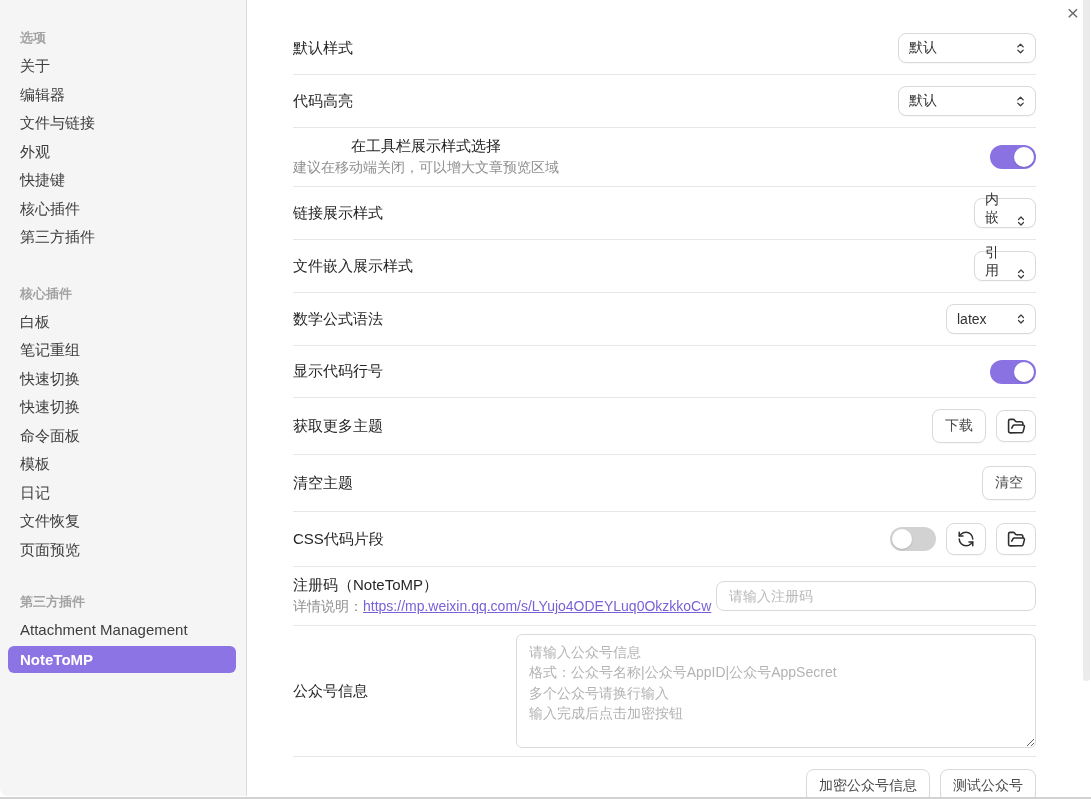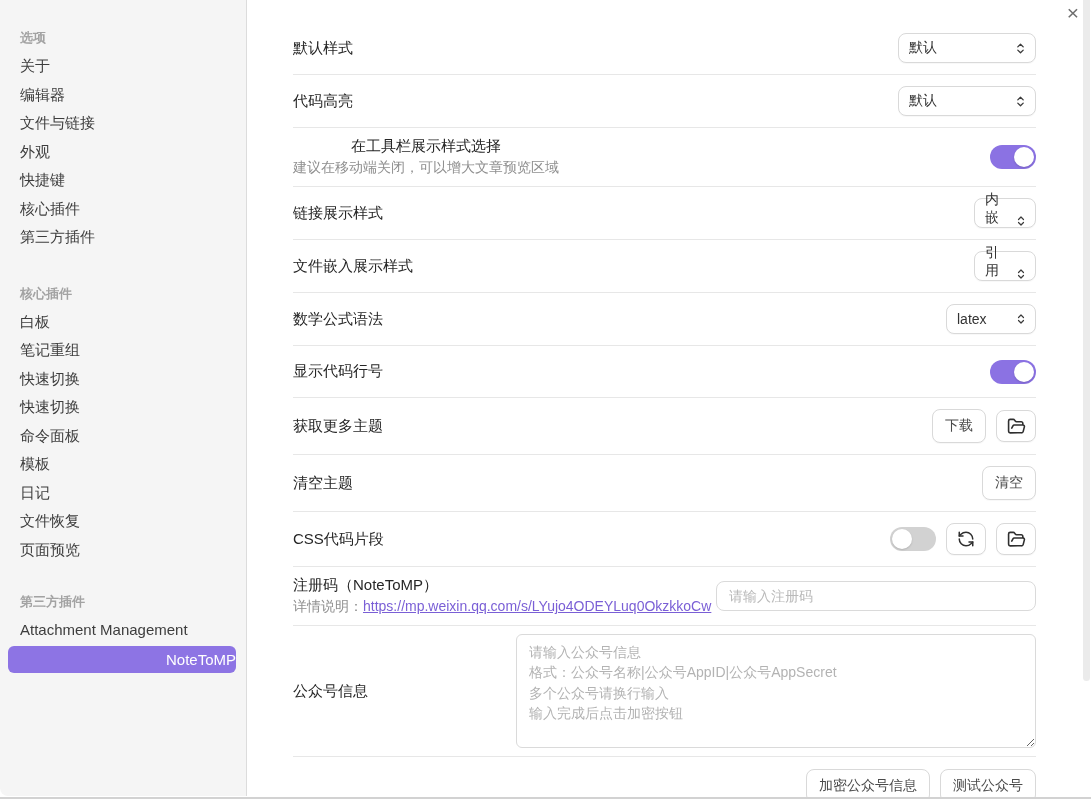--- a/index.html
+++ b/index.html
@@ -19,21 +19,21 @@
     font-size:13px; font-weight:700; color:#a3a3a3; height:28px; line-height:28px;
   }
   .side-item {
     font-size:15px; color:#3d3d3d; height:28.5px; line-height:28.5px; cursor:pointer;
     white-space:nowrap;
   }
   .side-gap { height:28px; }
   .side-item.selected {
     position:relative; left:-12px; width:228px; padding-left:12px;
     height:27px; line-height:27px; margin-top:1px;
-    background:#8d74e4; color:#ffffff; font-weight:400; border-radius:6px;text-align:right;
+    background:#8d74e4; color:#ffffff; font-weight:700; border-radius:6px;
   }
   
   .main {
     position:absolute; left:248px; top:8px; width:843px; height:797px;
     background:#ffffff; padding:14px 55px 0 45px;
   }
   .row {
     display:flex; align-items:center; justify-content:space-between;
     border-bottom:1px solid #e7e7e7; padding:11px 0; min-height:52px;
   }

